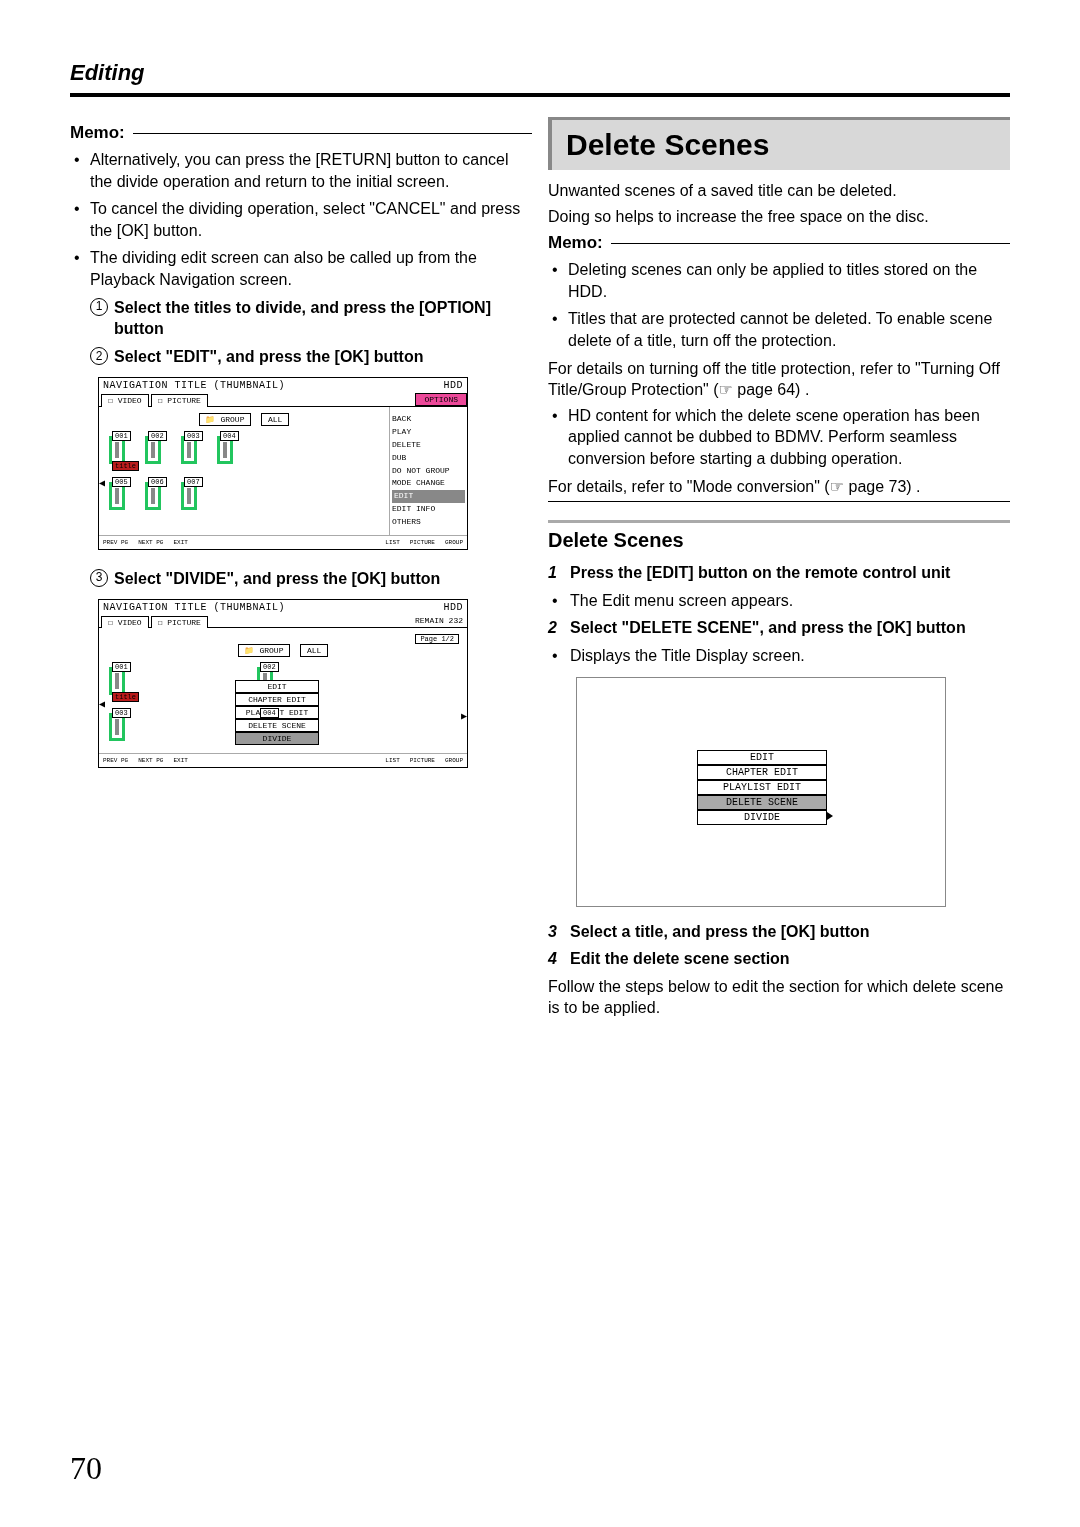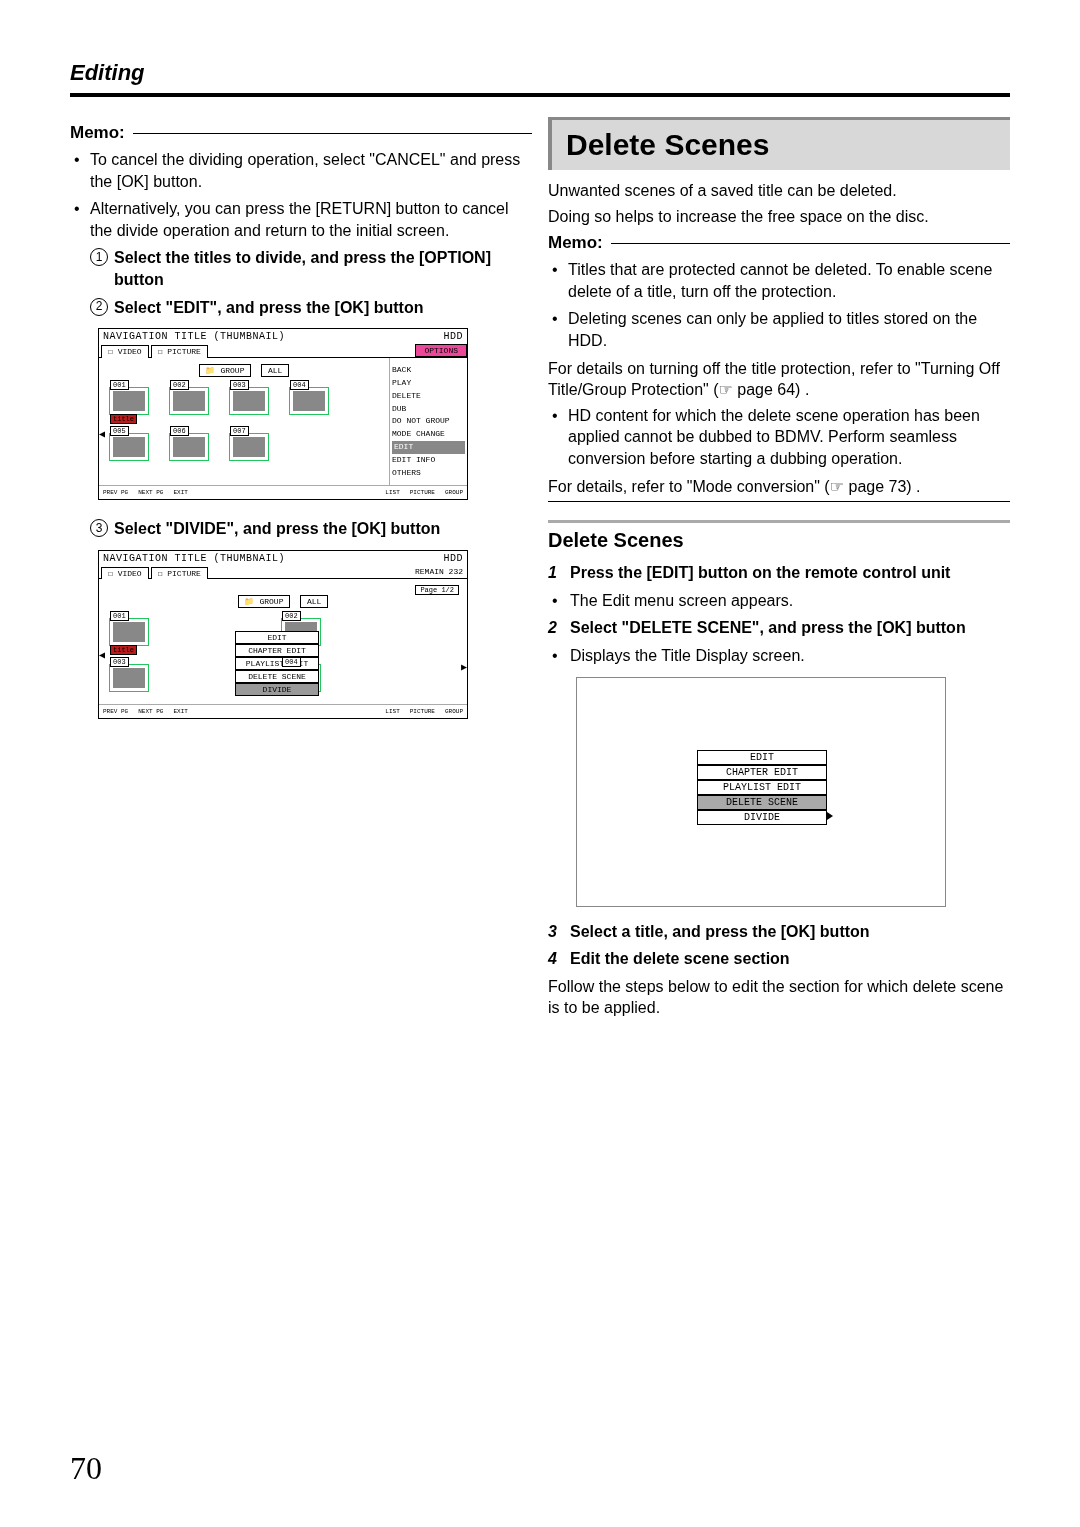--- a/index.html
+++ b/index.html
@@ -140,21 +140,21 @@
   }
   .ui-tabs { display: flex; border-bottom: 1px solid #000; }
   .ui-tab { border: 1px solid #000; border-bottom: none; padding: 1px 6px; font-size: 8px; margin-left: 2px; background:#fff; position:relative; top:1px;}
   .ui-right-label { border:1px solid #000; padding:1px 8px; font-size:8px; background:#ec4899; margin-left:auto;}
   .ui-body { display:flex; }
   .ui-main { flex:1; padding:6px 4px; position:relative; }
   .ui-side { width:78px; border-left:1px solid #aaa; padding:6px 2px; font-size:8px; line-height:1.6; }
   .group-row { text-align:center; margin-bottom:10px; }
   .group-btn { display:inline-block; border:1px solid #000; padding:1px 6px; margin:0 2px; font-size:8px;}
   .thumbs { display:flex; gap:20px; margin:6px 6px; }
-  .thumb { width:40px; height:28px; border:1px solid #22c55e; position:relative; }
+  .thumb { width:16px; height:28px; border:3px solid #22c55e; position:relative; }
   .thumb::after{ content:""; position:absolute; left:3px; top:3px; right:3px; bottom:3px; background:#888;}
   .thumb .lbl{ position:absolute; top:-8px; left:0; font-size:7px; border:1px solid #000; padding:0 2px; background:#fff; z-index:1;}
   .thumb .cap{ position:absolute; bottom:-10px; left:0; font-size:7px; border:1px solid #000; padding:0 2px; background:#b91c1c;}
   .side-hl{ background:#888; color:#fff; padding:0 2px;}
   .ui-foot { border-top:1px solid #aaa; display:flex; align-items:center; padding:3px 4px; font-size:6px; gap:10px;}
   .ui-side-menu { position:absolute; left:136px; top:52px; border:0; }
   .menu-item{ border:1px solid #000; padding:1px 6px; font-size:8px; width:84px; text-align:center; background:#fff; margin-bottom:0;}
   .menu-item.hl{ background:#999;}
   .arrow-left{ position:absolute; left:0; top:70px; font-size:10px;}
   .arrow-right{ position:absolute; right:0; top:82px; font-size:10px;}
@@ -197,22 +197,23 @@
 
 <div class="section-header">Editing</div>
 
 <div class="columns">
 
   <div class="col">
     <div class="memo-hdr">
         <span>Memo:</span>
       </div>
     <ul class="bullets">
+      <li>Alternatively, you can press the [RETURN] button to cancel the divide operation and return to the initial screen.</li>
       <li>To cancel the dividing operation, select "CANCEL" and press the [OK] button.</li>
-      <li>Alternatively, you can press the [RETURN] button to cancel the divide operation and return to the initial screen.</li>
+      <li>The dividing edit screen can also be called up from the Playback Navigation screen.</li>
     </ul>
     <div class="sub-steps">
       <div class="step-line"><span class="circ">1</span><span>Select the titles to divide, and press the [OPTION] button</span></div>
       <div class="step-line"><span class="circ">2</span><span>Select "EDIT", and press the [OK] button</span></div>
     </div>
 
     <div class="ui-mock">
       <div class="ui-top">
         <span>NAVIGATION  TITLE (THUMBNAIL)</span>
         <span>HDD</span>
@@ -344,22 +345,22 @@
 
   <div class="col">
     <div class="big-title">Delete Scenes</div>
     <div class="plain">Unwanted scenes of a saved title can be deleted.</div>
     <div class="plain">Doing so helps to increase the free space on the disc.</div>
 
     <div class="memo-hdr">
         <span>Memo:</span>
       </div>
     <ul class="bullets">
+      <li>Deleting scenes can only be applied to titles stored on the HDD.</li>
       <li>Titles that are protected cannot be deleted. To enable scene delete of a title, turn off the protection.</li>
-      <li>Deleting scenes can only be applied to titles stored on the HDD.</li>
     </ul>
     <div class="plain">For details on turning off the title protection, refer to "Turning Off Title/Group Protection" (☞ page 64) .</div>
     <ul class="bullets">
       <li>HD content for which the delete scene operation has been applied cannot be dubbed to BDMV. Perform seamless conversion before starting a dubbing operation.</li>
     </ul>
     <div class="plain">For details, refer to "Mode conversion" (☞ page 73) .</div>
     <div class="right-memo-close"></div>
 
     <div class="subsection">
       <h3>Delete Scenes</h3>

